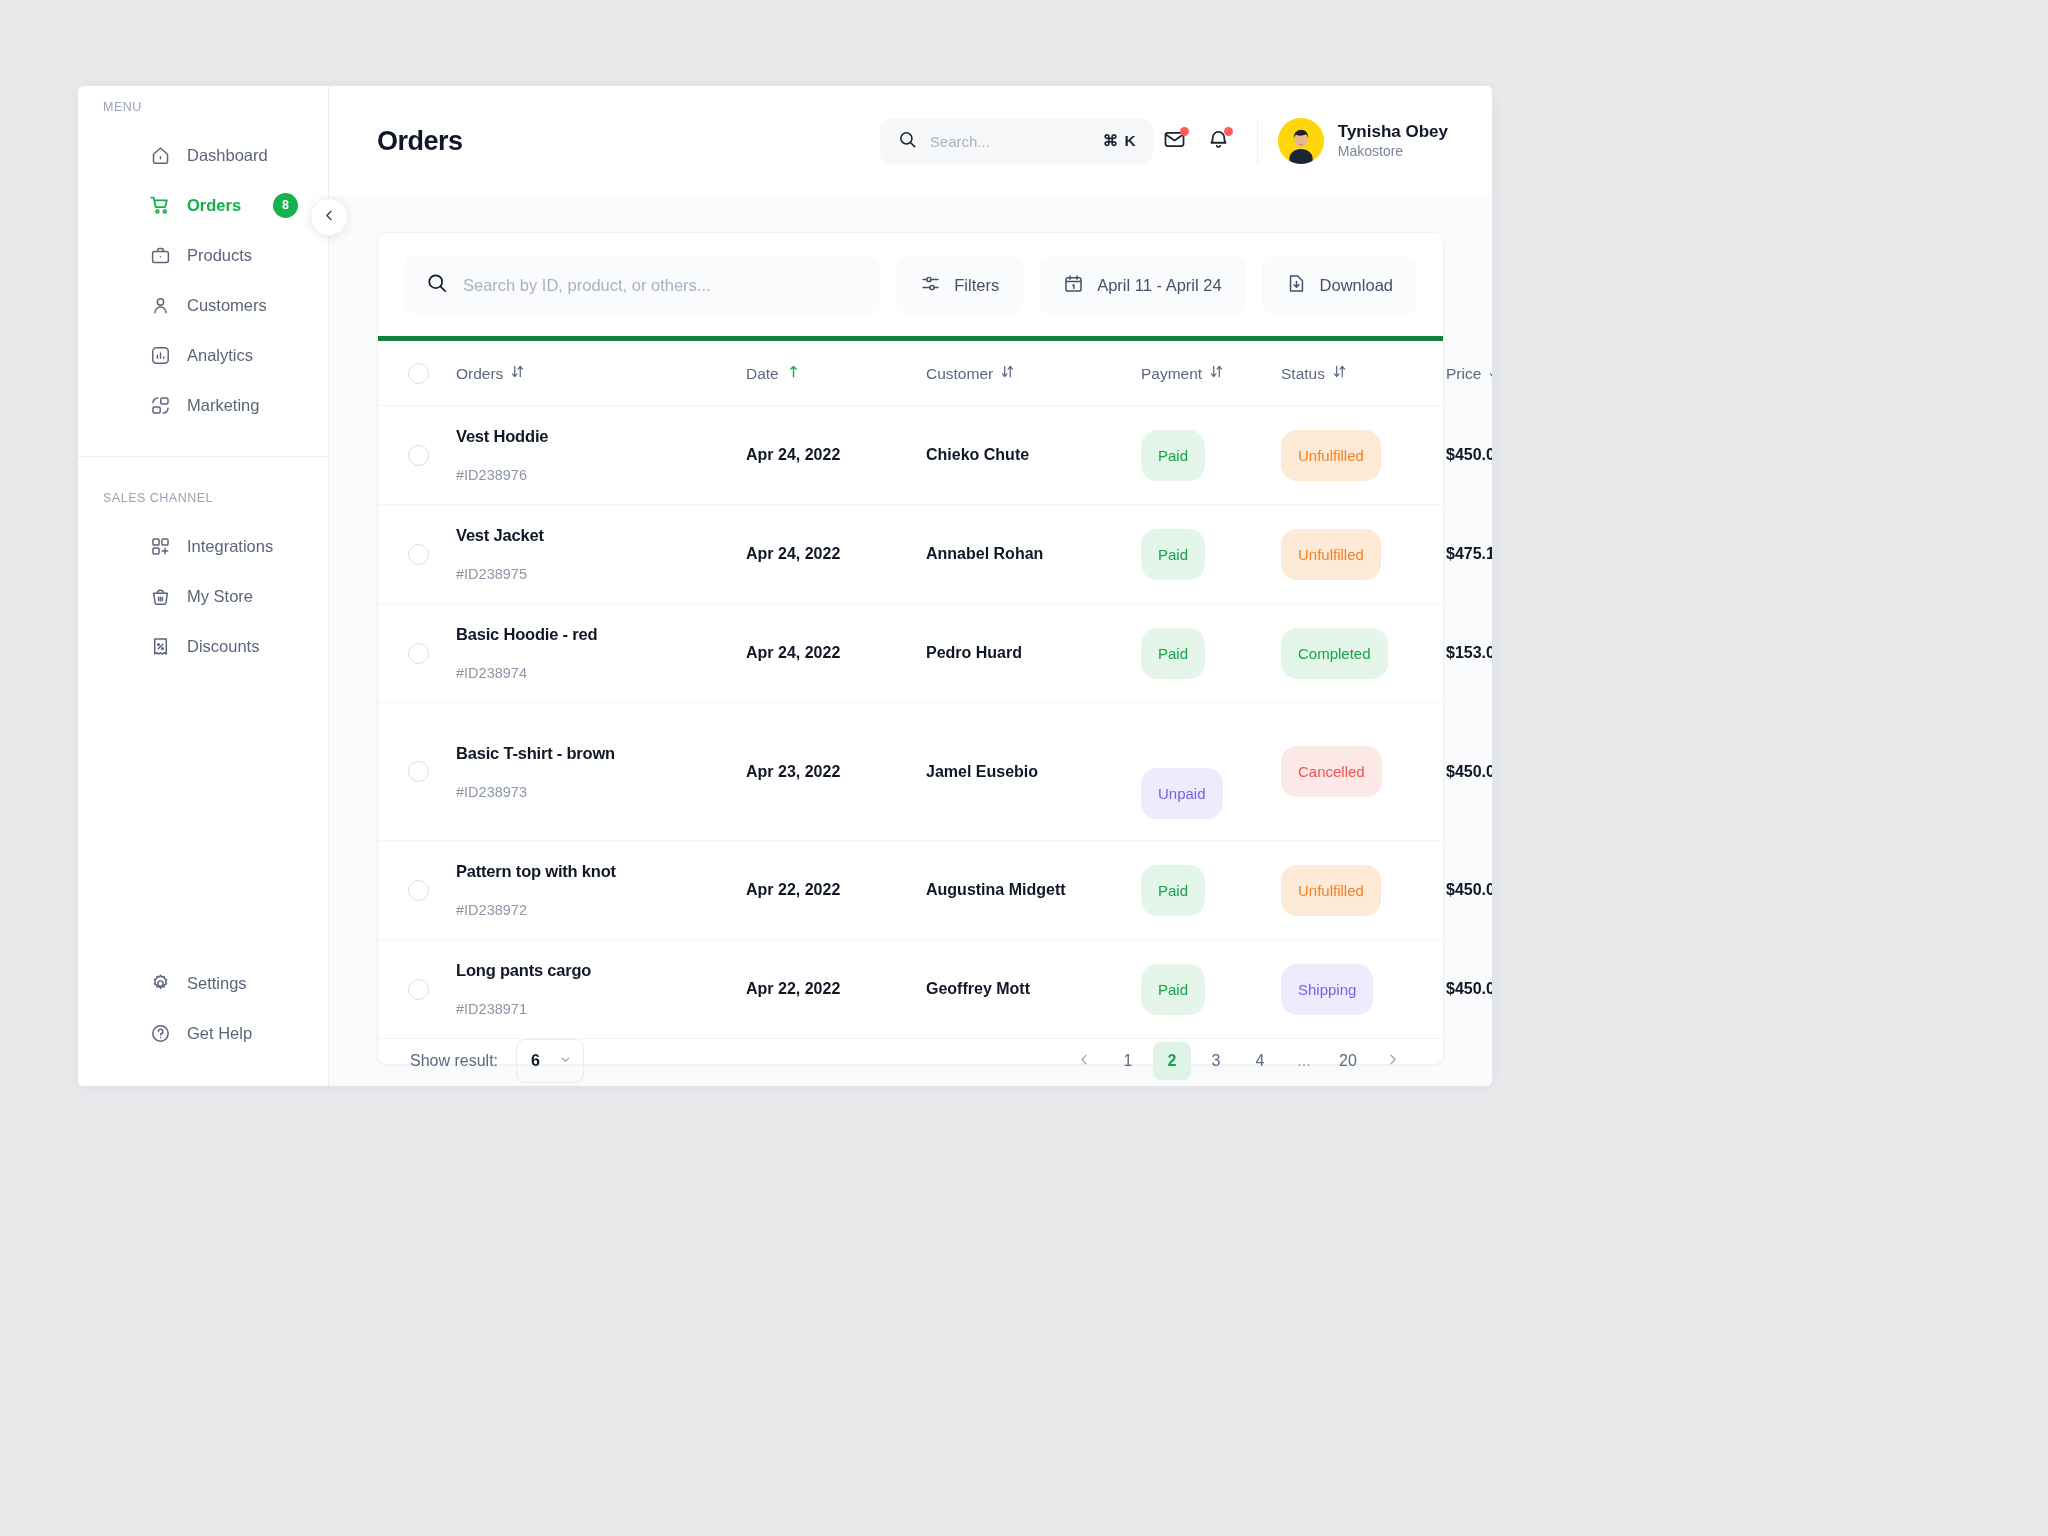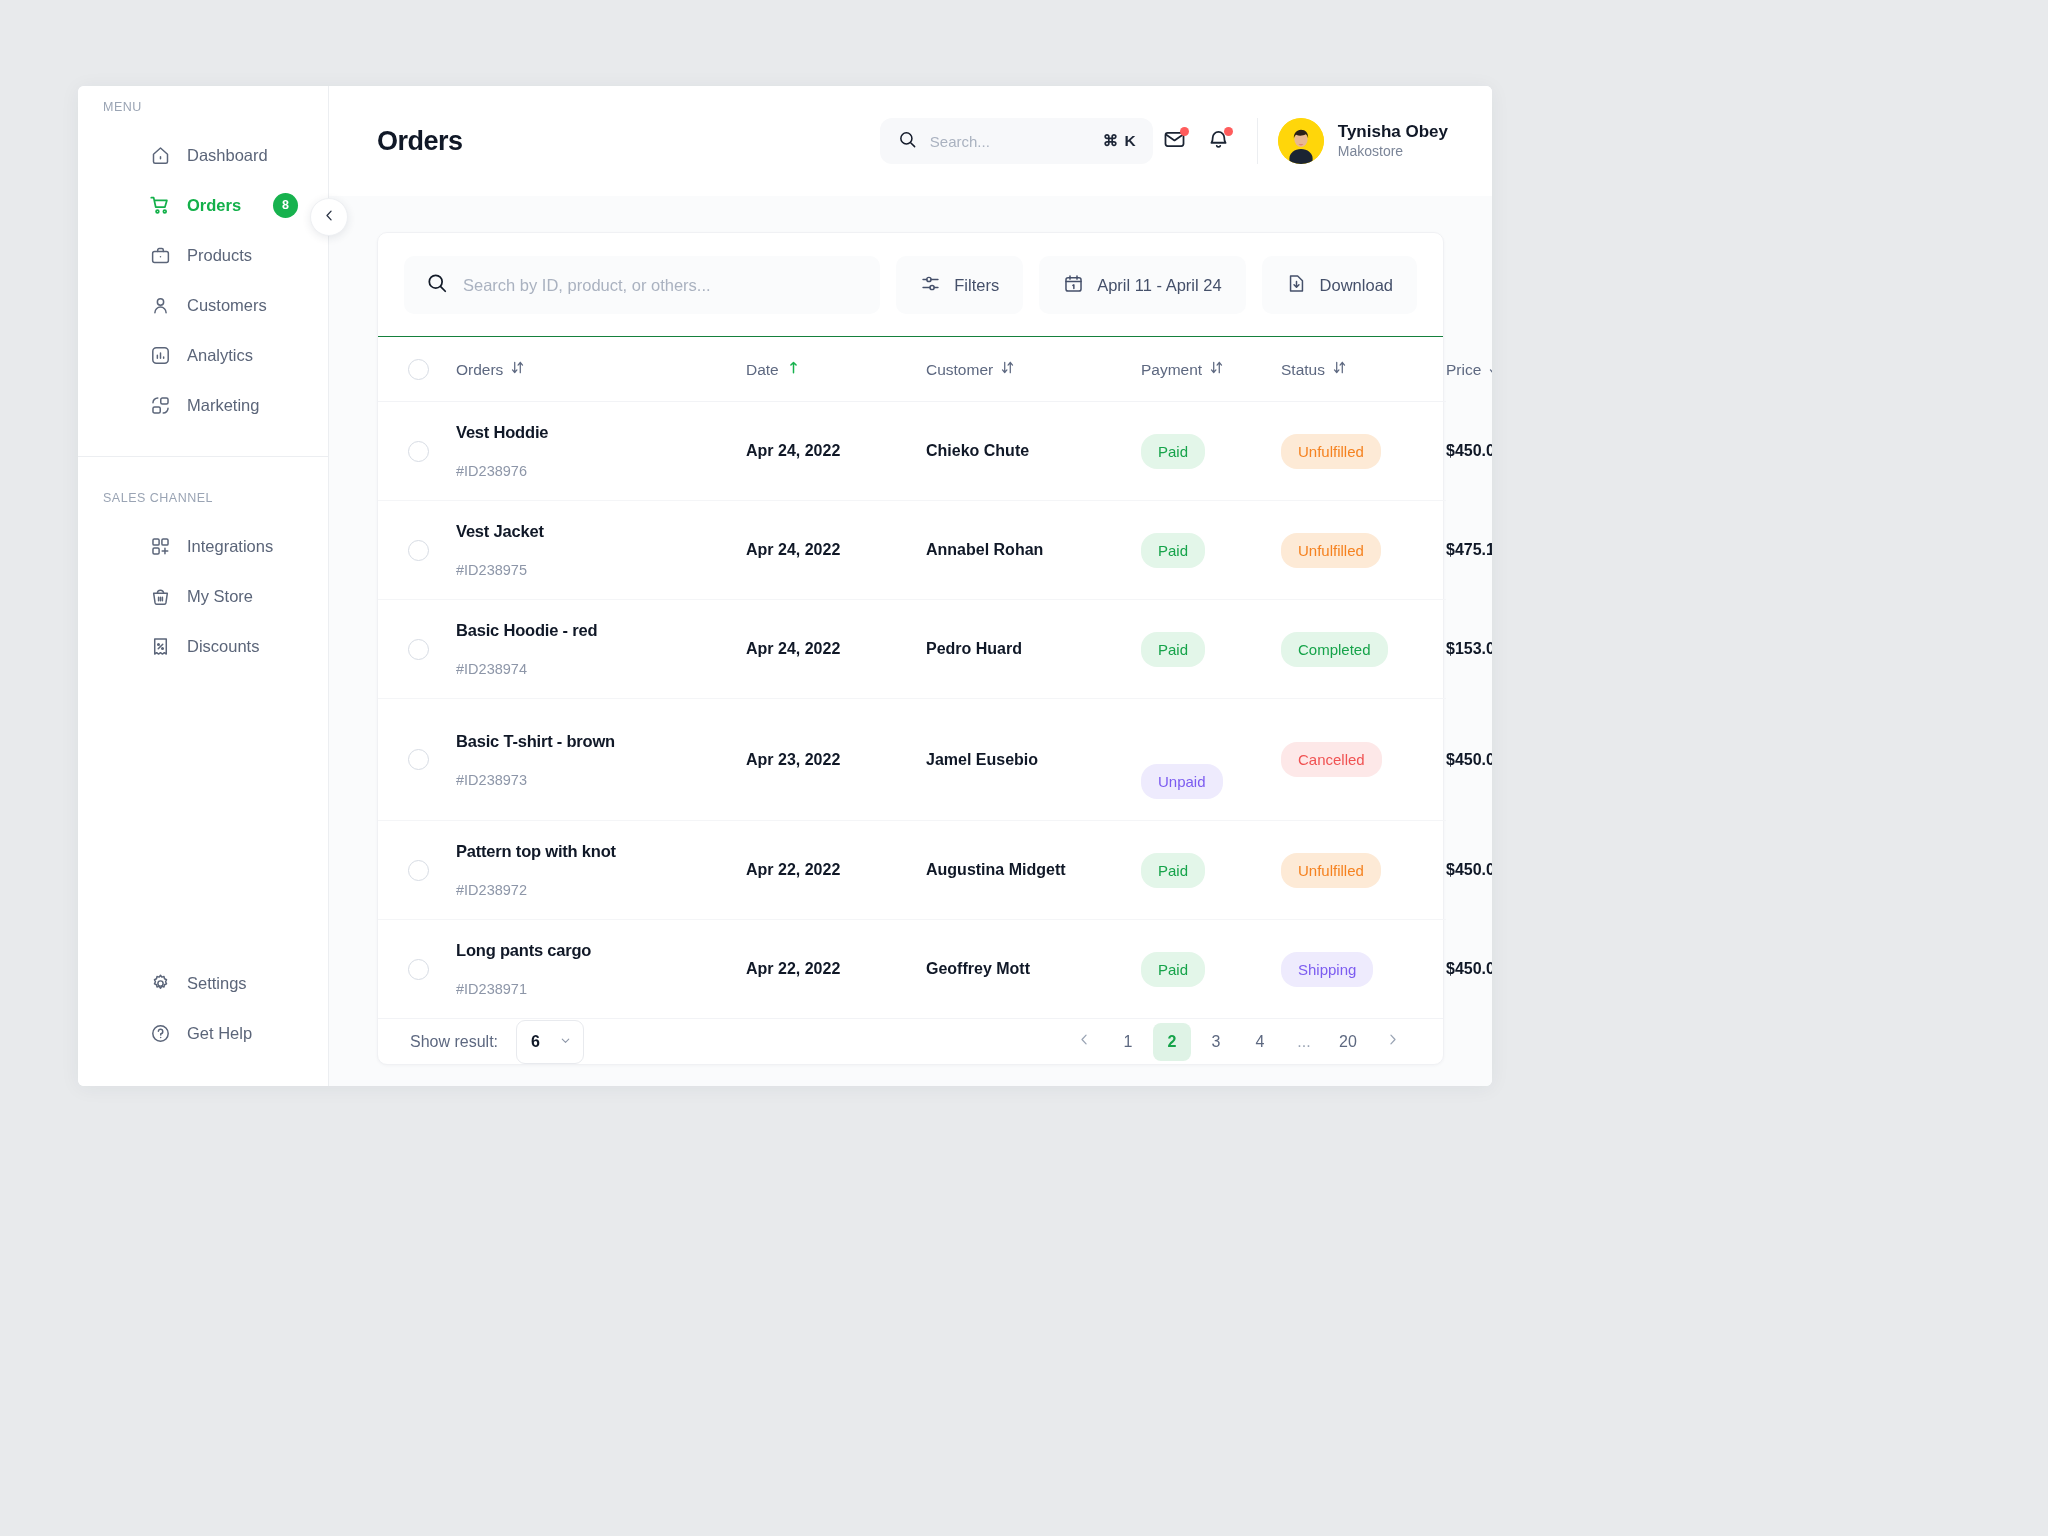--- a/index.html
+++ b/index.html
@@ -197,21 +197,21 @@
   }
   .tab.active { color: #13b04a; font-weight: 700; }
   .tab.active:after {
     content:""; position:absolute; left:0; right:0; bottom:-1px;
     height: 3px; background: #17b24e; border-radius: 2px;
   }
 
   .toolbar {
     display: flex; align-items: center; gap: 16px;
     padding: 23px 26px 22px 26px;
-    border-bottom: 1px solid #15803d;
+    border-bottom: 5px solid #15803d;
   }
   .tb-search {
     flex: 1; height: 58px;
     background: #fafbfc;
     border-radius: 10px;
     display: flex; align-items: center;
     gap: 15px; padding: 0 22px;
     min-width: 0;
   }
   .tb-search input {
@@ -259,21 +259,21 @@
   .radio {
     width: 21px; height: 21px; border-radius: 50%;
     border: 1.6px solid #d7dce4; background: #fff;
     cursor: pointer; display:block;
   }
   .ord-name { font-size: 16.5px; font-weight: 700; color: #101827; letter-spacing: -0.2px; }
   .ord-id { font-size: 14.5px; color: #8d96a8; margin-top: 21px; }
   .cell-strong { font-size: 16px; font-weight: 700; color: #101827; }
   .badge {
     display: inline-flex; align-items:center; justify-content:center;
-    height: 35px; padding: 0 17px;
+    height: 51px; padding: 0 17px;
     border-radius: 16px;
     font-size: 15px;
   }
   .b-paid      { background:#e3f6e9; color:#16a34a; }
   .b-unpaid    { background:#eeebfd; color:#7c5cf0;margin-top:44px; }
   .b-unfulfilled{ background:#fdead6; color:#f58220; }
   .b-completed { background:#e3f6e9; color:#16a34a; }
   .b-cancelled { background:#fde8e8; color:#f05252; }
   .b-shipping  { background:#eeebfd; color:#7c5cf0; }
 

